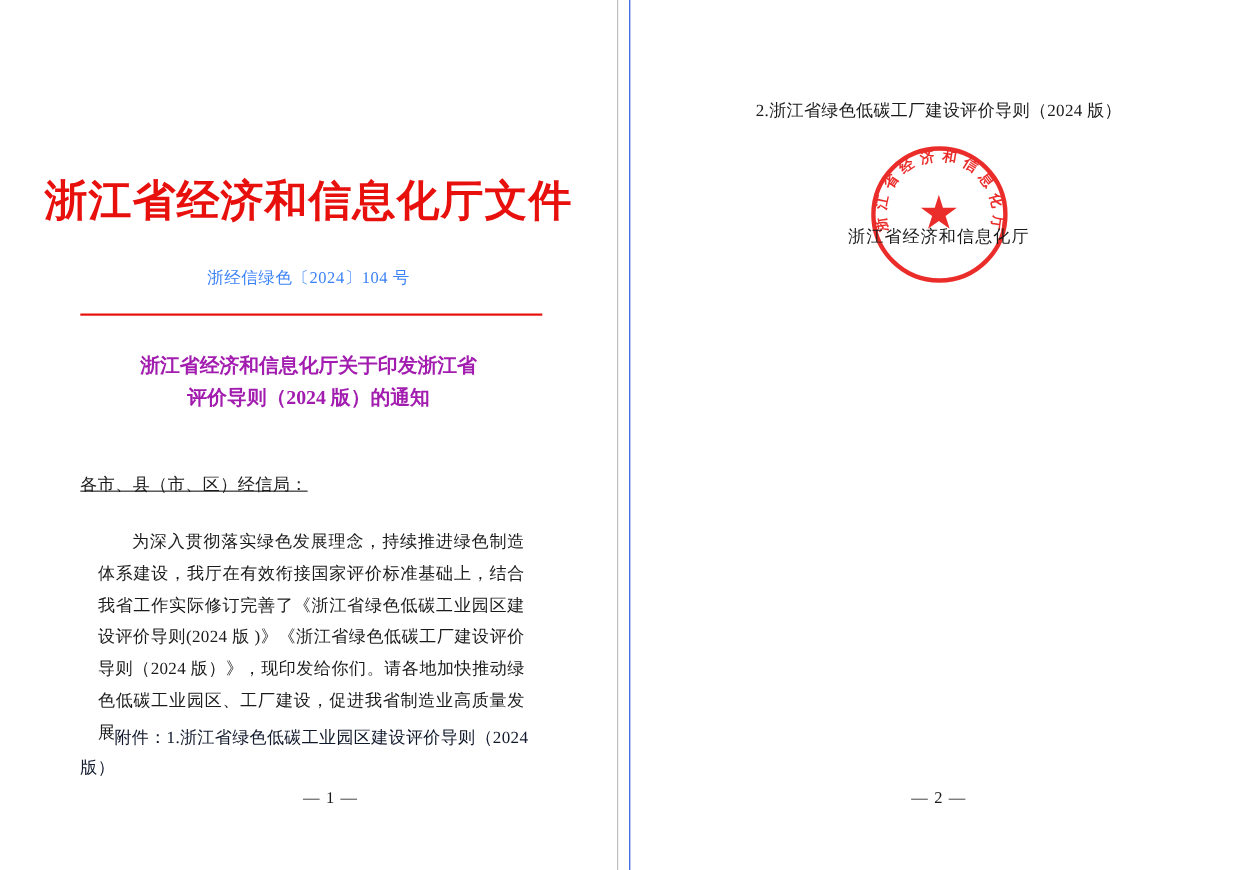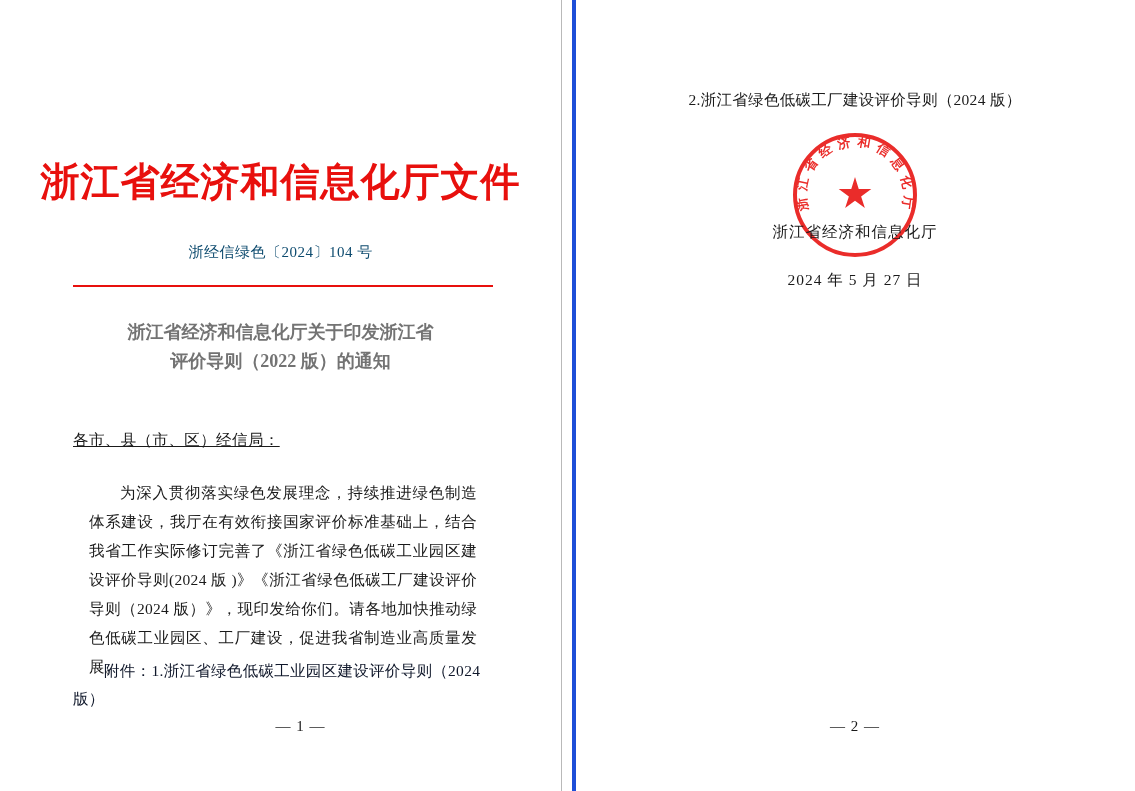--- a/index.html
+++ b/index.html
@@ -34,21 +34,21 @@
     border-right: 1px solid #b9b9b9;
   }
   .page-gap {
     width: 10px;
     height: 791px;
     background: #ffffff;
   }
   .page-right {
     width: 562px;
     height: 791px;
-    border-left: 4px solid #1d4ed8;
+    border-left: 1px solid #1d4ed8;
   }
 
   
   .doc-head {
     position: absolute;
     top: 155px;
     left: 0;
     width: 100%;
     text-align: center;
     color: #e8100d;
@@ -58,41 +58,41 @@
     letter-spacing: 1px;
     white-space: nowrap;
   }
   .doc-number {
     position: absolute;
     top: 243px;
     left: 0;
     width: 100%;
     text-align: center;
     font-size: 15px;
-    color: #0c4a6e;
+    color: #3b82f6;
     letter-spacing: 0.5px;
   }
   .red-rule {
     position: absolute;
     top: 285px;
     left: 73px;
     width: 420px;
     height: 2px;
     background: #e8100d;
   }
   .doc-title {
     position: absolute;
     top: 318px;
     left: 0;
     width: 100%;
     text-align: center;
     font-weight: bold;
     font-size: 18px;
     line-height: 29px;
-    color: #737373;
+    color: #a21caf;
   }
   .doc-title div { white-space: nowrap; }
 
   .salutation {
     position: absolute;
     top: 430px;
     left: 73px;
     font-size: 15.5px;
     color: #1a1a1a;
     letter-spacing: 0.4px;
@@ -155,21 +155,21 @@
     position: absolute;
     top: 200px;
     left: 0;
     width: 100%;
     text-align: center;
     font-size: 15.5px;
     line-height: 32px;
     color: #1a1a1a;
     letter-spacing: 1px;
   }
-  .signature-block .sig-line { white-space: nowrap; margin-top: 16px; }
+  .signature-block .sig-line { white-space: nowrap; }
 
   
   .seal {
     position: absolute;
     top: 133px;
     left: 50%;
     margin-left: -62px;
     width: 124px;
     height: 124px;
     border: 4px solid #e8100d;
@@ -217,21 +217,21 @@
   <div class="page page-left">
 
     <div class="doc-head">浙江省经济和信息化厅文件</div>
 
     <div class="doc-number">浙经信绿色〔2024〕104 号</div>
 
     <div class="red-rule"></div>
 
     <div class="doc-title">
       <div>浙江省经济和信息化厅关于印发浙江省</div>
-      <div>评价导则（2022 版）的通知</div>
+      <div>评价导则（2024 版）的通知</div>
     </div>
 
     <div class="salutation">各市、县（市、区）经信局：</div>
 
     <div class="body-text">
       <p>为深入贯彻落实绿色发展理念，持续推进绿色制造体系建设，我厅在有效衔接国家评价标准基础上，结合我省工作实际修订完善了《浙江省绿色低碳工业园区建设评价导则(2024 版 )》《浙江省绿色低碳工厂建设评价导则（2024 版）》，现印发给你们。请各地加快推动绿色低碳工业园区、工厂建设，促进我省制造业高质量发展。</p>
     </div>
 
     <div class="attachment">
       <div class="att-line">
@@ -259,19 +259,18 @@
         <span style="transform:rotate(10deg)">和</span>
         <span style="transform:rotate(32deg)">信</span>
         <span style="transform:rotate(54deg)">息</span>
         <span style="transform:rotate(76deg)">化</span>
         <span style="transform:rotate(98deg)">厅</span>
       </div>
     </div>
 
     <div class="signature-block">
       <div class="sig-line">浙江省经济和信息化厅</div>
-      <div class="sig-line">2024 年 5 月 27 日</div>
     </div>
 
     <div class="page-number">— 2 —</div>
   </div>
 
 </div>
 
 </body></html>

